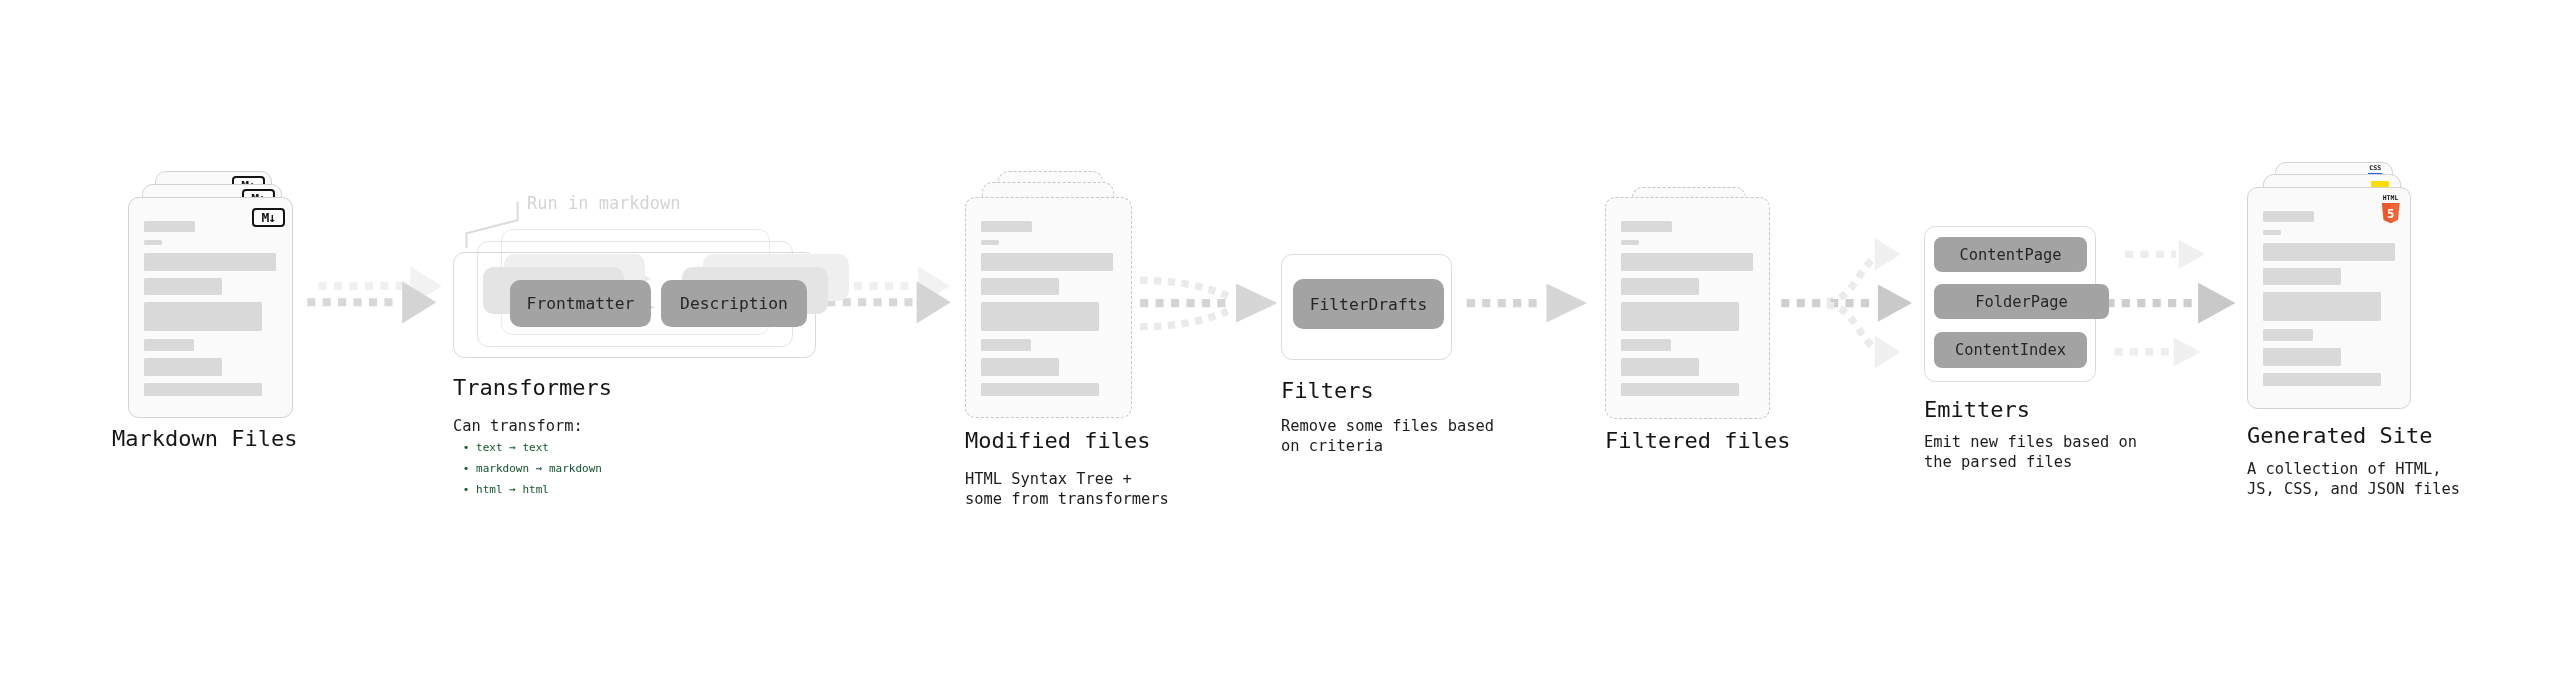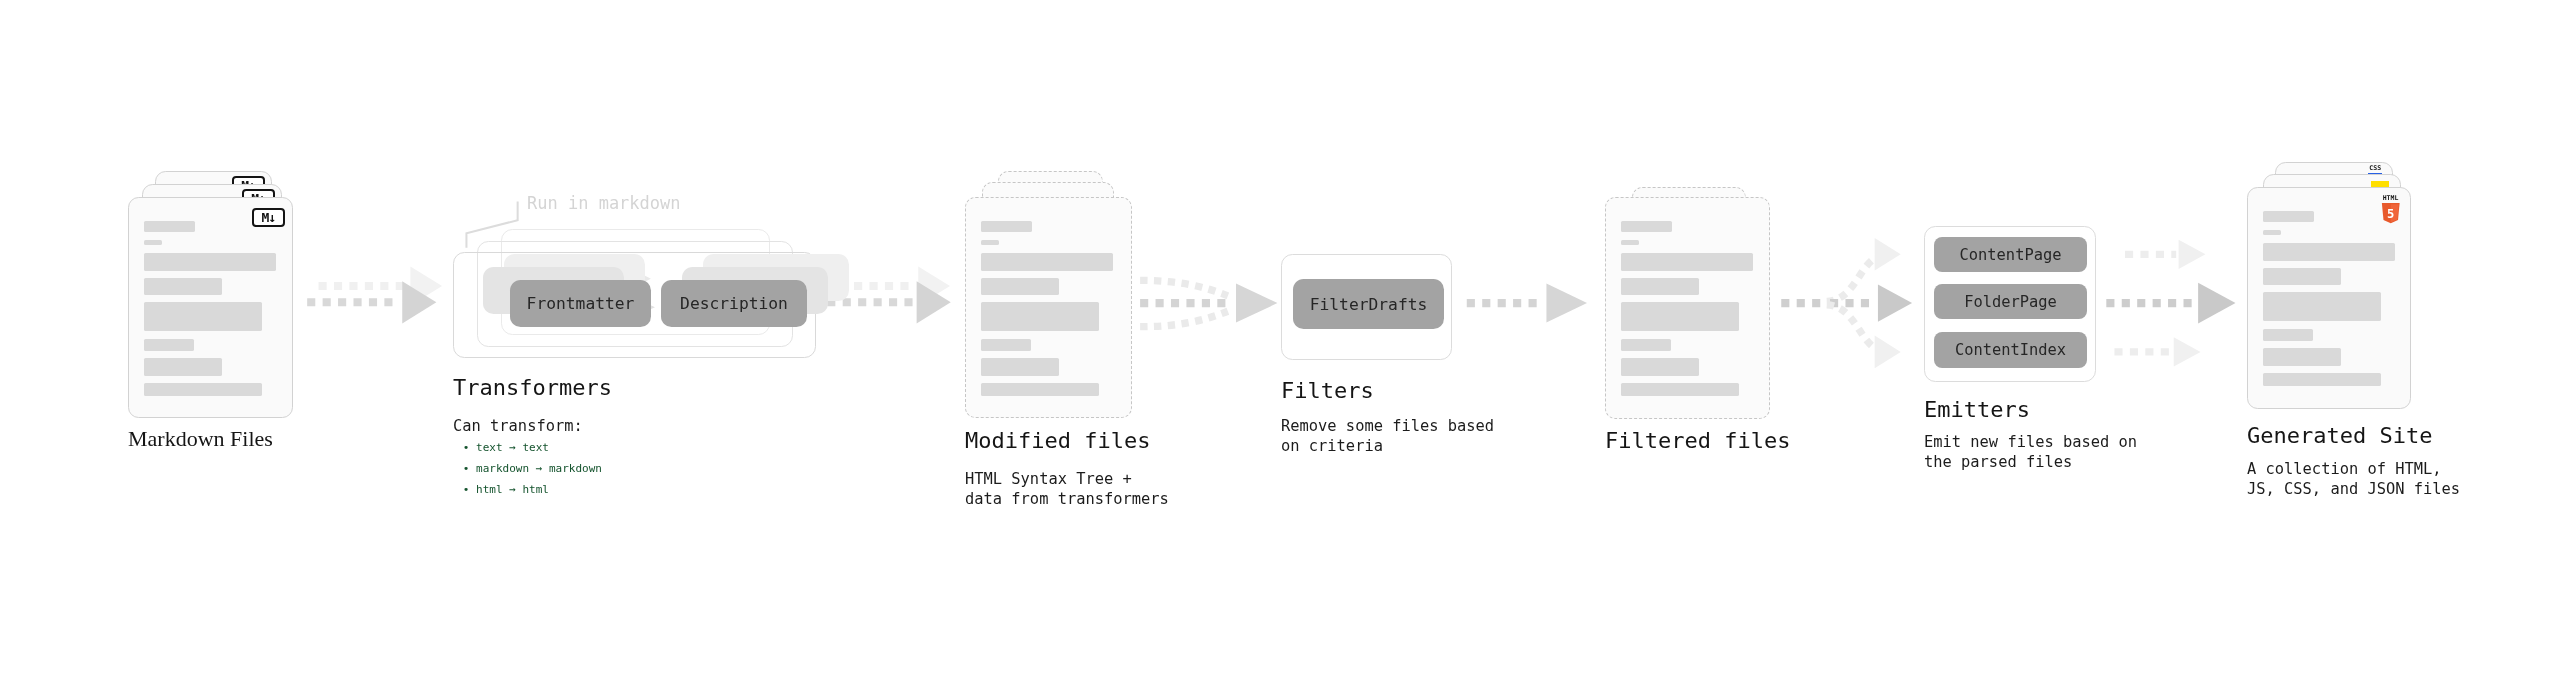--- a/index.html
+++ b/index.html
@@ -120,21 +120,21 @@
           <div class="bar" style="width: 51px; height: 11.4px;"></div>
           <div class="bar" style="width: 18px; height: 5.7px;"></div>
           <div class="bar" style="width: 132px; height: 18px;"></div>
           <div class="bar" style="width: 78px; height: 17px;"></div>
           <div class="bar" style="width: 118px; height: 29px;"></div>
           <div class="bar" style="width: 50px; height: 12.2px;"></div>
           <div class="bar" style="width: 78px; height: 18px;"></div>
           <div class="bar" style="width: 118px; height: 13px;"></div>
         </div>
     </div>
-    <h2 class="stage-title" style="left:128px;top:426px;font-family:Liberation Serif, serif;">Markdown Files</h2>
+    <h2 class="stage-title" style="left:112px;top:426px;">Markdown Files</h2>
   </div>
 
   <div>
     <div class="note" style="left:527px;top:193px;">Run in markdown</div>
     <div class="obox b3" style="left:501px;top:229px;width:269px;height:106px;"></div>
     <div class="obox b2" style="left:477px;top:241px;width:316px;height:106px;"></div>
     <div class="obox" style="left:453px;top:252px;width:363px;height:106px;"></div>
 
     <div class="pill ghost2" style="left:504px;top:254px;width:141px;height:47px;"></div>
     <div class="pill ghost1" style="left:483px;top:267px;width:141px;height:47px;"></div>
@@ -162,21 +162,21 @@
           <div class="bar" style="width: 132px; height: 18px;"></div>
           <div class="bar" style="width: 78px; height: 17px;"></div>
           <div class="bar" style="width: 118px; height: 29px;"></div>
           <div class="bar" style="width: 50px; height: 12.2px;"></div>
           <div class="bar" style="width: 78px; height: 18px;"></div>
           <div class="bar" style="width: 118px; height: 13px;"></div>
         </div>
     </div>
     <h2 class="stage-title" style="left:965px;top:428px;">Modified files</h2>
     <div class="caption" style="left:965px;top:469px;">HTML Syntax Tree +
-data from transformers</div>
+some from transformers</div>
   </div>
 
   <div>
     <div class="obox" style="left:1281px;top:254px;width:171px;height:106px;border-color:#dcdcdc;"></div>
     <div class="pill" style="left:1293px;top:279px;width:151px;height:50px;">FilterDrafts</div>
     <h2 class="stage-title" style="left:1281px;top:378px;">Filters</h2>
     <div class="caption" style="left:1281px;top:416px;">Remove some files based
 on criteria</div>
   </div>
 
@@ -193,21 +193,21 @@
           <div class="bar" style="width: 78px; height: 18px;"></div>
           <div class="bar" style="width: 118px; height: 13px;"></div>
         </div>
     </div>
     <h2 class="stage-title" style="left:1605px;top:428px;">Filtered files</h2>
   </div>
 
   <div>
     <div class="obox" style="left:1924px;top:226px;width:172px;height:156px;border-color:#dcdcdc;"></div>
     <div class="pill small" style="left:1934px;top:237px;width:153px;height:35px;">ContentPage</div>
-    <div class="pill small" style="left:1934px;top:284px;width:153px;height:35px;">FolderPage</div>
+    <div class="pill small" style="left:1934px;top:284px;width:175px;height:35px;">FolderPage</div>
     <div class="pill small" style="left:1934px;top:332px;width:153px;height:36px;">ContentIndex</div>
     <h2 class="stage-title" style="left:1924px;top:397px;">Emitters</h2>
     <div class="caption" style="left:1924px;top:432px;">Emit new files based on
 the parsed files</div>
   </div>
 
   <div>
     <div class="doc abs" style="left:2275px;top:162px;width:118px;height:203px;">
       <div class="badge-css" style="right:9.8px;top:2.4px;">
         <div class="css-word">CSS</div>

